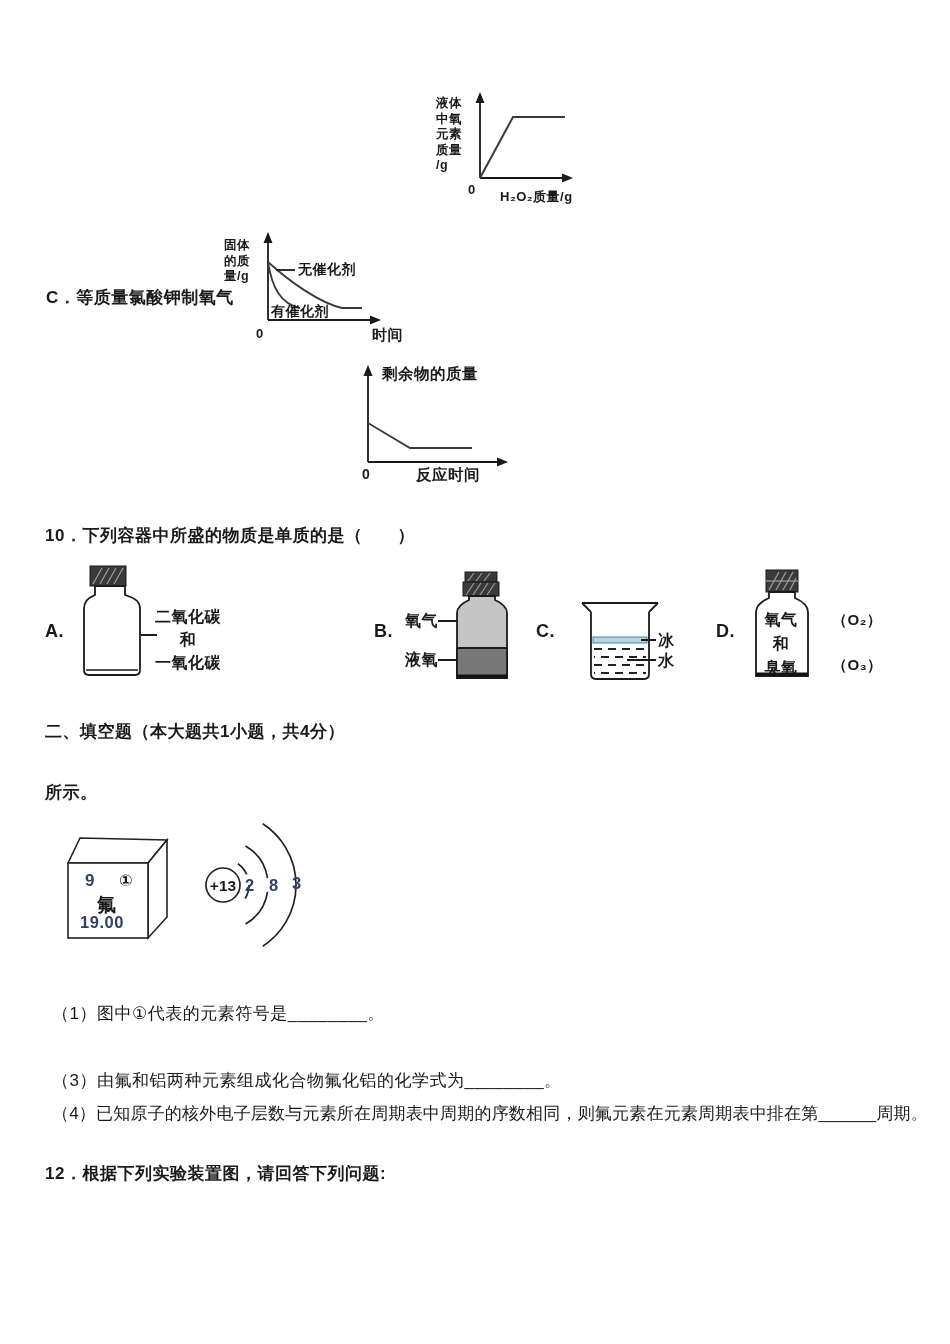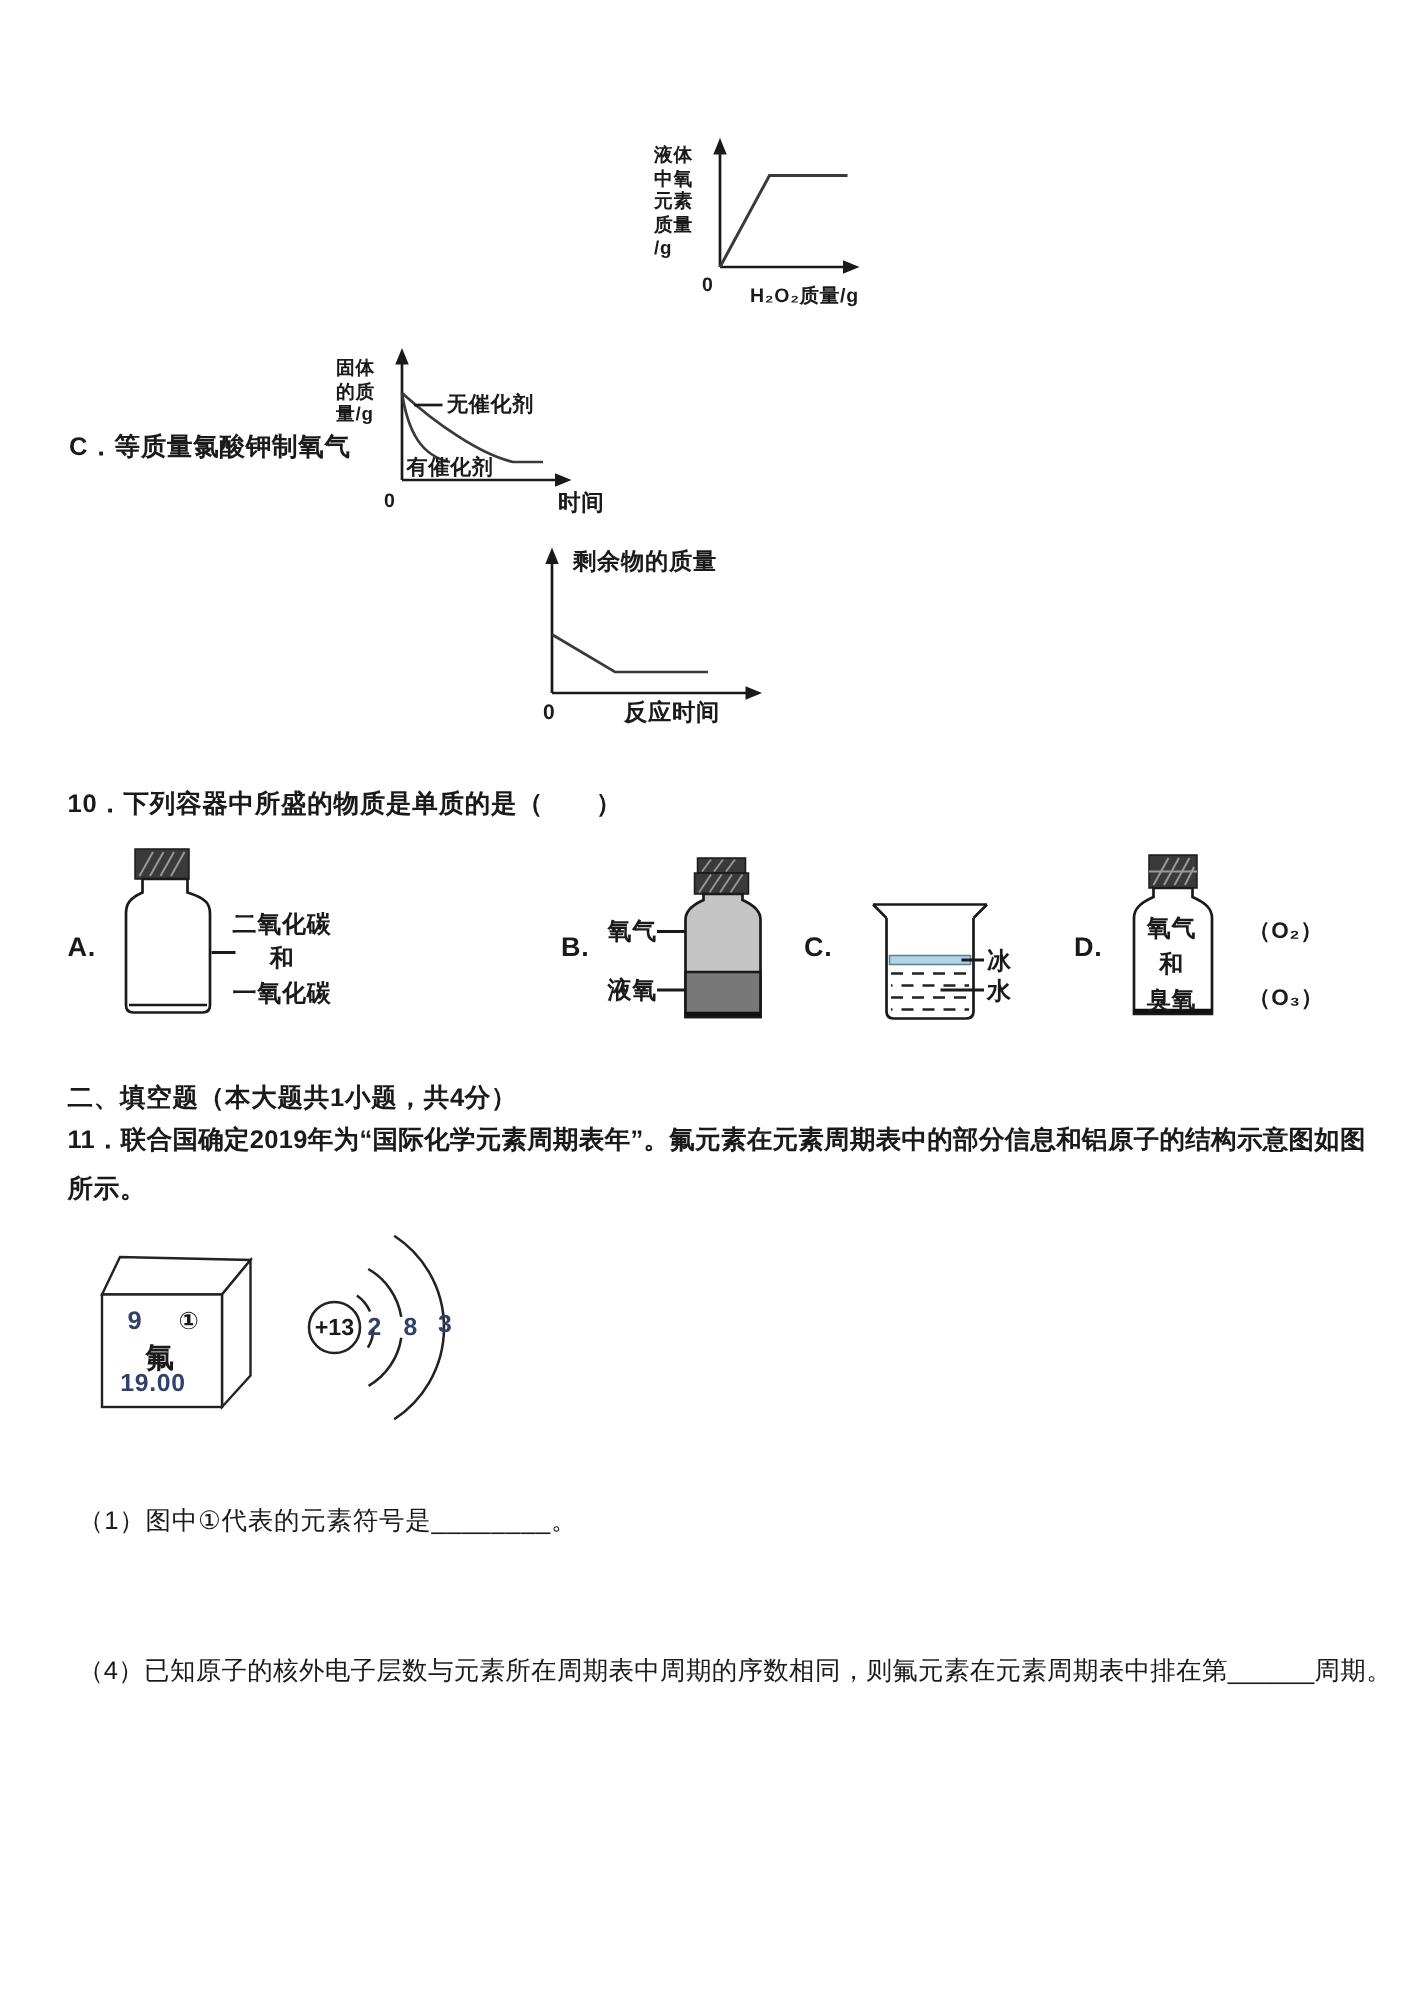--- a/index.html
+++ b/index.html
@@ -146,21 +146,20 @@
     <path d="M17,30 L17,36 C8,40 4,44 4,50 L4,114 L56,114 L56,50 C56,44 52,40 43,36 L43,30 Z" fill="#ffffff" stroke="#1a1a1a" stroke-width="1.8"></path>
     <line x1="4" y1="112" x2="56" y2="112" stroke="#111" stroke-width="3"></line>
   </svg>
   <div class="t f16 w6 pre ctr" style="left:756px;top:608px;width:50px;line-height:24px;">氧气
 和
 臭氧</div>
   <div class="t f15 w6" style="left:804px;top:611px;">（O₂）</div>
   <div class="t f15 w6" style="left:804px;top:656px;">（O₃）</div>
 
   <div class="t f17 w7" style="left:45px;top:720px;">二、填空题（本大题共1小题，共4分）</div>
-  <div class="t f17 w7" style="left:45px;top:748px;letter-spacing:.2px;">11．联合国确定2019年为“国际化学元素周期表年”。氟元素在元素周期表中的部分信息和铝原子的结构示意图如图</div>
   <div class="t f17 w7" style="left:45px;top:781px;">所示。</div>
 
   <svg style="left:58px;top:826px;" width="125" height="118" viewBox="0 0 125 118">
     <polygon points="10,37 22,12 109,14 90,37" fill="#ffffff" stroke="#222" stroke-width="1.6"></polygon>
     <polygon points="90,37 109,14 109,91 90,112" fill="#ffffff" stroke="#222" stroke-width="1.6"></polygon>
     <rect x="10" y="37" width="80" height="75" fill="#ffffff" stroke="#222" stroke-width="1.6"></rect>
   </svg>
   <div class="t w6 navy" style="left:85px;top:871px;font-size:17px;">9</div>
   <div class="t w6" style="left:119px;top:871px;font-size:16px;">①</div>
   <div class="t w7" style="left:97px;top:892px;font-size:19px;">氟</div>
@@ -171,16 +170,18 @@
     <path d="M45.9,41.7 A26,26 0 0 1 45.9,84.3" fill="none" stroke="#222" stroke-width="1.7" stroke-dasharray="14 11"></path>
     <path d="M53.5,24 A45,45 0 0 1 53.5,102" fill="none" stroke="#222" stroke-width="1.7" stroke-dasharray="40 14"></path>
     <path d="M70.8,1.8 A73,73 0 0 1 70.8,124.2" fill="none" stroke="#222" stroke-width="1.7"></path>
   </svg>
   <div class="t w6 ctr" style="left:206px;top:877px;width:34px;font-size:15.5px;letter-spacing:0;">+13</div>
   <div class="t w7 navy" style="left:245px;top:876px;font-size:16.5px;">2</div>
   <div class="t w7 navy" style="left:269px;top:876px;font-size:16.5px;">8</div>
   <div class="t w7 navy" style="left:292px;top:874px;font-size:16.5px;">3</div>
 
   <div class="t f17" style="left:52px;top:1002px;">（1）图中①代表的元素符号是________。</div>
+  <div class="t f17" style="left:52px;top:1069px;">（3）由氟和铝两种元素组成化合物氟化铝的化学式为________。</div>
   <div class="t f17" style="left:52px;top:1102px;letter-spacing:.2px;">（4）已知原子的核外电子层数与元素所在周期表中周期的序数相同，则氟元素在元素周期表中排在第______周期。</div>
 
+  <div class="t f17 w6" style="left:45px;top:1162px;">12．根据下列实验装置图，请回答下列问题:</div>
 
 </div>
 
 </body></html>

